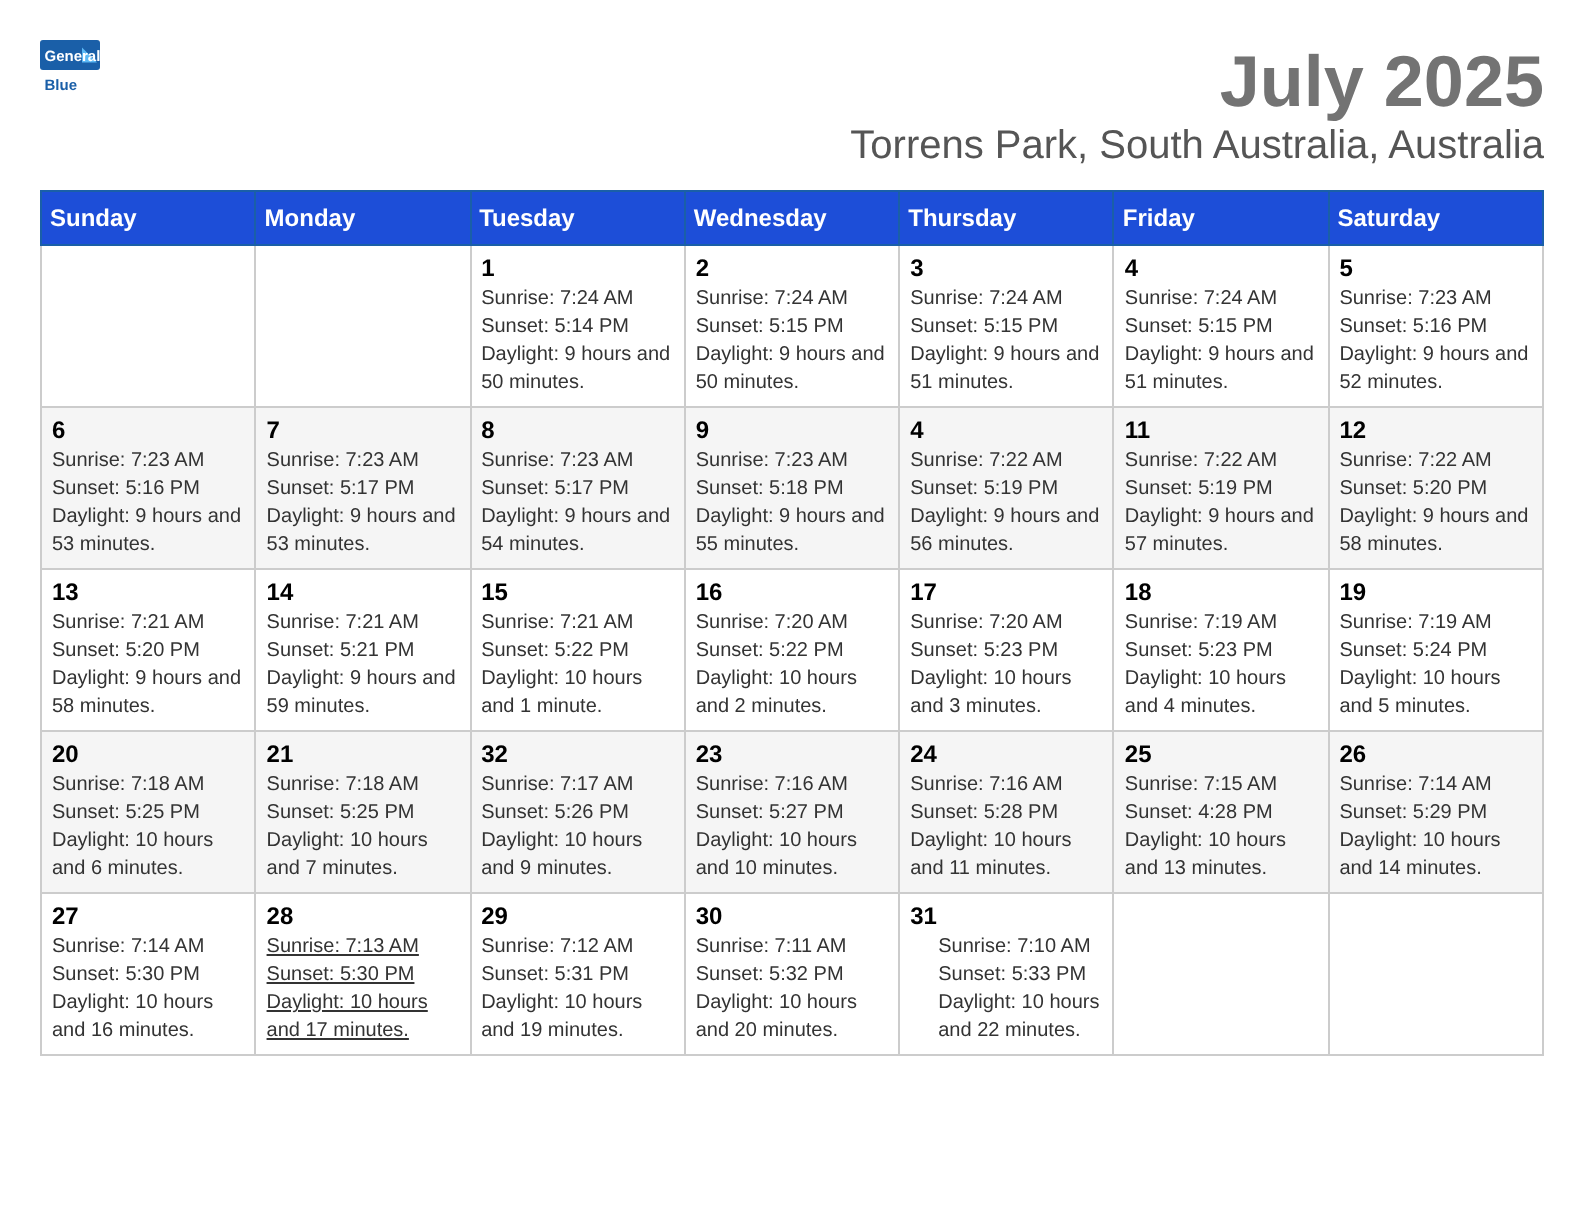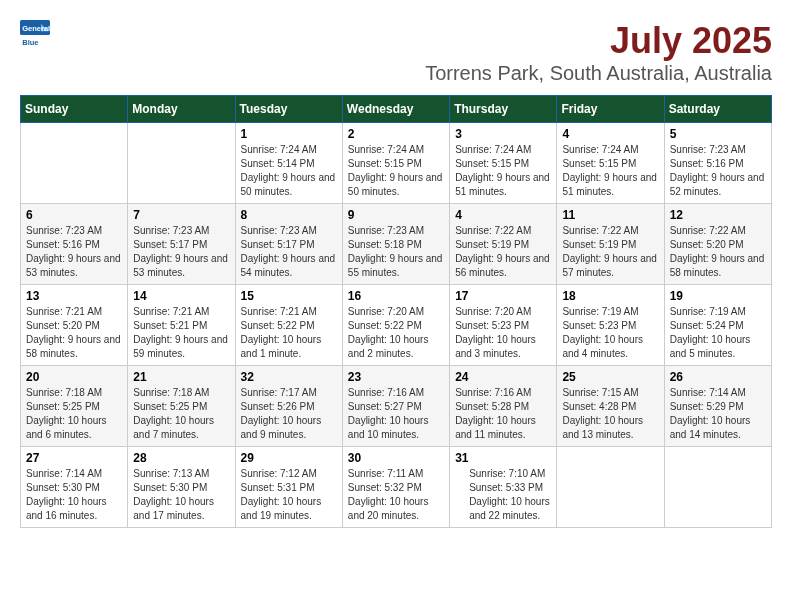--- a/index.html
+++ b/index.html
@@ -24,33 +24,33 @@
     .logo-icon {
       width: 30px;
       height: 30px;
     }
     .title-block {
       text-align: right;
     }
     .main-title {
       font-size: 36px;
       font-weight: bold;
-      color: #7f1d1d;
+      color: #737373;
     }
     .subtitle {
       font-size: 20px;
       color: #555;
     }
     table {
       width: 100%;
       border-collapse: collapse;
       font-size: 11px;
     }
     thead tr th {
-      background-color: #14532d;
+      background-color: #1d4ed8;
       color: #fff;
       padding: 6px 4px;
       text-align: left;
       font-weight: bold;
       font-size: 12px;
       border: 1px solid #1a5fa8;
     }
     tbody tr td {
       border: 1px solid #ccc;
       padding: 4px 5px;
@@ -277,21 +277,21 @@
       </tr>
       <tr>
         <td>
           <span class="day-number">27</span>
           <div class="day-info" style="white-space: pre-line;">Sunrise: 7:14 AM
 Sunset: 5:30 PM
 Daylight: 10 hours and 16 minutes.</div>
         </td>
         <td>
           <span class="day-number">28</span>
-          <div class="day-info" style="white-space: pre-line;">Sunrise: 7:13 AM
+          <div class="day-info" style="white-space: pre-line; text-decoration: underline;">Sunrise: 7:13 AM
 Sunset: 5:30 PM
 Daylight: 10 hours and 17 minutes.</div>
         </td>
         <td>
           <span class="day-number">29</span>
           <div class="day-info" style="white-space: pre-line;">Sunrise: 7:12 AM
 Sunset: 5:31 PM
 Daylight: 10 hours and 19 minutes.</div>
         </td>
         <td>

